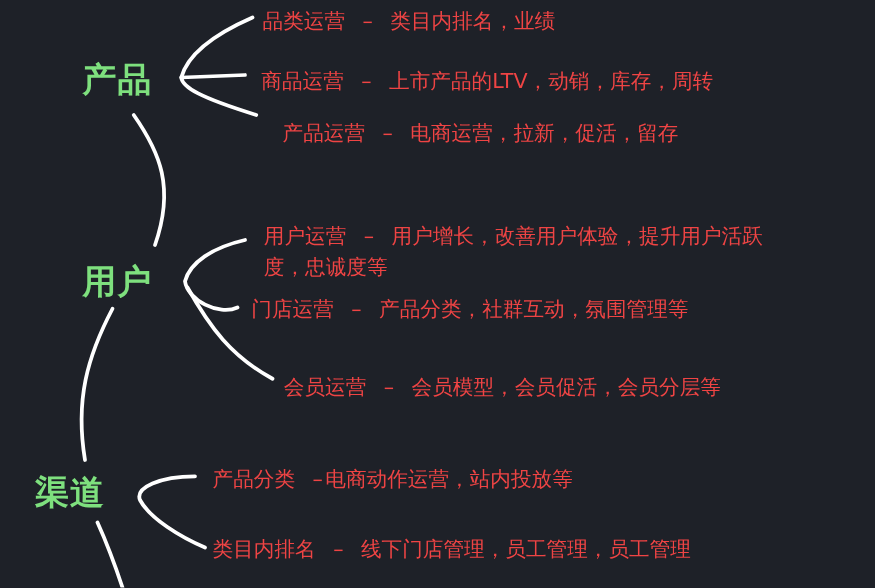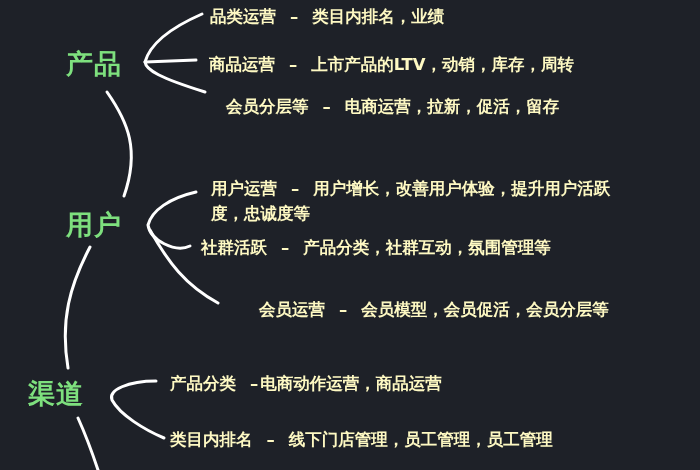--- a/index.html
+++ b/index.html
@@ -14,23 +14,23 @@
     .topic {
       position: absolute;
       color: #7ee07e;
       font-size: 27px;
       font-weight: bold;
       letter-spacing: 1px;
       white-space: nowrap;
     }
     .leaf {
       position: absolute;
-      color: #fef9c3;
+      color: #ef4444;
       font-size: 16.5px;
-      font-weight: bold;
+      font-weight: normal;
       white-space: nowrap;
       line-height: 24px;
     }
     .leaf .name { margin-right: 14px; }
     .leaf .dash { margin-right: 14px; }
     .leaf.wrap { white-space: normal; width: 420px; line-height: 25px; }
   </style>
 </head>
 <body>
 
@@ -55,34 +55,34 @@
   </svg>
 
   <div class="topic" style="left:66px; top:46px;text-align:right;">产品</div>
   <div class="leaf" style="left:210px; top:5px;">
     <span class="name">品类运营</span><span class="dash">–</span><span>类目内排名，业绩</span>
   </div>
   <div class="leaf" style="left:209px; top:53px;">
     <span class="name">商品运营</span><span class="dash">–</span><span>上市产品的LTV，动销，库存，周转</span>
   </div>
   <div class="leaf" style="left:226px; top:95px;">
-    <span class="name">会员分层等</span><span class="dash">–</span><span>电商运营，拉新，促活，留存</span>
+    <span class="name">产品运营</span><span class="dash">–</span><span>电商运营，拉新，促活，留存</span>
   </div>
 
   <div class="topic" style="left:66px; top:207px;">用户</div>
   <div class="leaf wrap" style="left:211px; top:176px;">
     <span class="name">用户运营</span><span class="dash">–</span><span>用户增长，改善用户体验，提升用户活跃度，忠诚度等</span>
   </div>
   <div class="leaf" style="left:201px; top:236px;">
-    <span class="name">社群活跃</span><span class="dash">–</span><span>产品分类，社群互动，氛围管理等</span>
+    <span class="name">门店运营</span><span class="dash">–</span><span>产品分类，社群互动，氛围管理等</span>
   </div>
-  <div class="leaf" style="left:227px; top:298px;margin-left:32px;">
+  <div class="leaf" style="left:227px; top:298px;">
     <span class="name">会员运营</span><span class="dash">–</span><span>会员模型，会员促活，会员分层等</span>
   </div>
 
   <div class="topic" style="left:28px; top:376px;text-align:right;">渠道</div>
   <div class="leaf" style="left:170px; top:372px;">
-    <span class="name">产品分类</span><span class="dash" style="margin-right:2px;">–</span><span>电商动作运营，商品运营</span>
+    <span class="name">产品分类</span><span class="dash" style="margin-right:2px;">–</span><span>电商动作运营，站内投放等</span>
   </div>
   <div class="leaf" style="left:170px; top:428px;">
     <span class="name">类目内排名</span><span class="dash">–</span><span>线下门店管理，员工管理，员工管理</span>
   </div>
 </div>
 
 </body></html>

